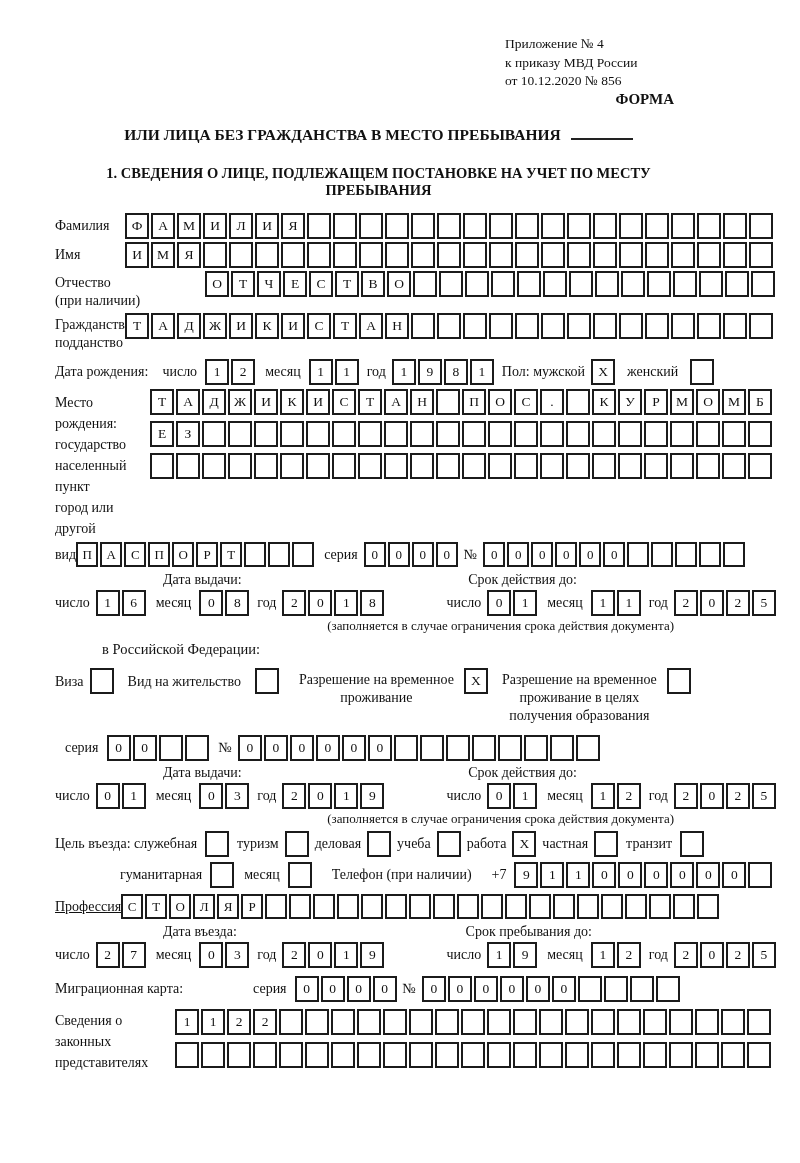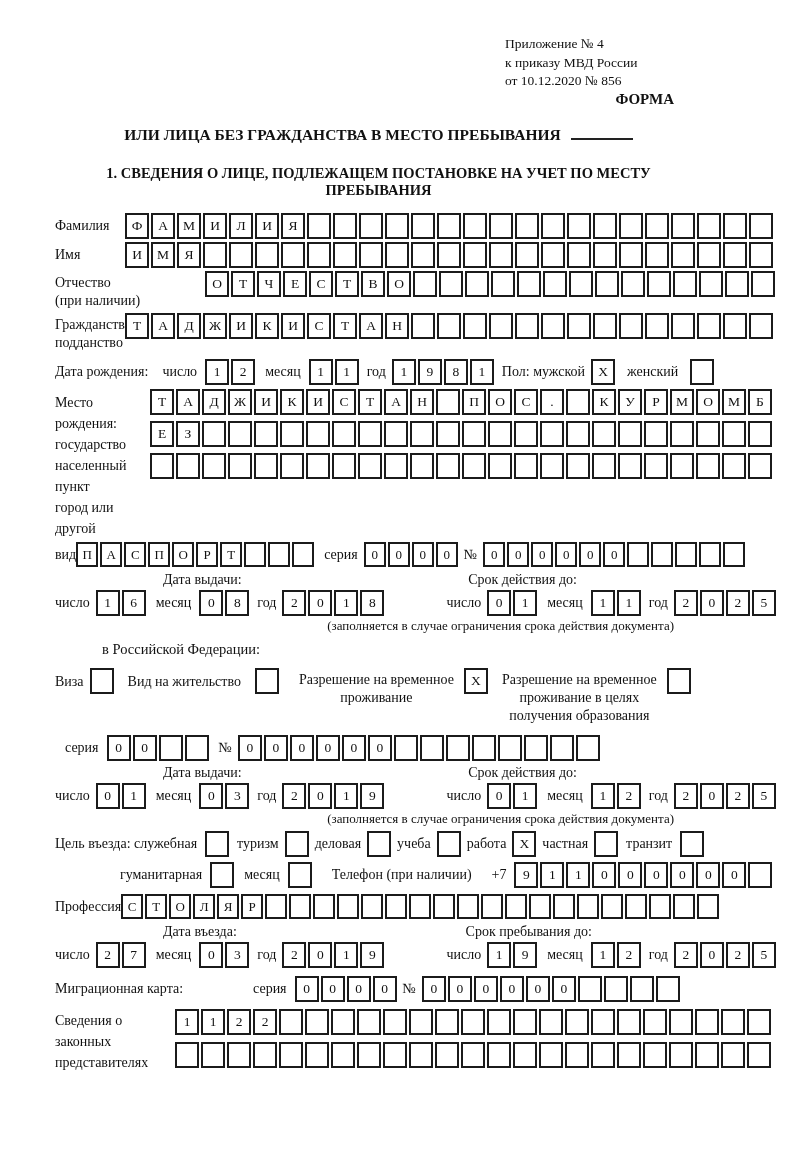--- a/index.html
+++ b/index.html
@@ -550,21 +550,21 @@
         <span class="cell">0</span>
         <span class="cell">0</span>
         <span class="cell">0</span>
         <span class="cell">0</span>
         <span class="cell">0</span>
         <span class="cell"></span>
       </span>
   </div>
 
   <div class="row" style="margin-top:6px;">
-    <span class="lbl" style="width:82px;">Профессия</span>
+    <span class="lbl" style="width:82px;text-decoration:underline;">Профессия</span>
     <span class="cells sm">
         <span class="cell">С</span>
         <span class="cell">Т</span>
         <span class="cell">О</span>
         <span class="cell">Л</span>
         <span class="cell">Я</span>
         <span class="cell">Р</span>
         <span class="cell"></span>
         <span class="cell"></span>
         <span class="cell"></span>

